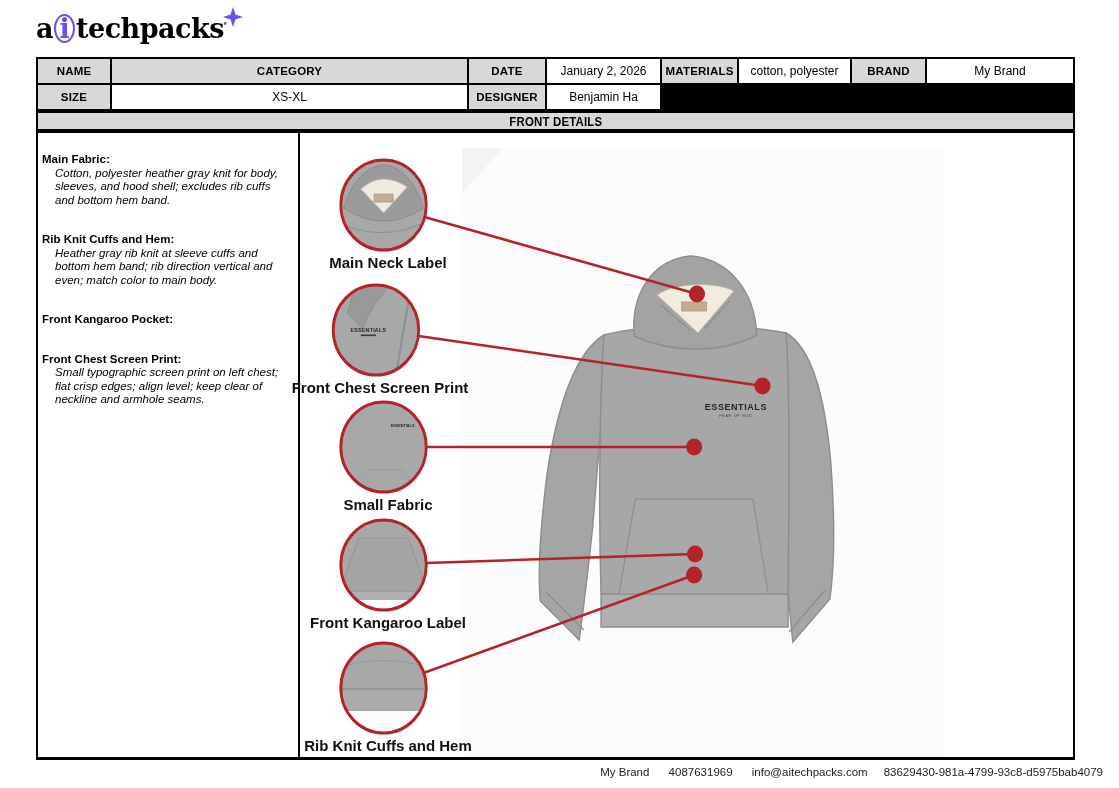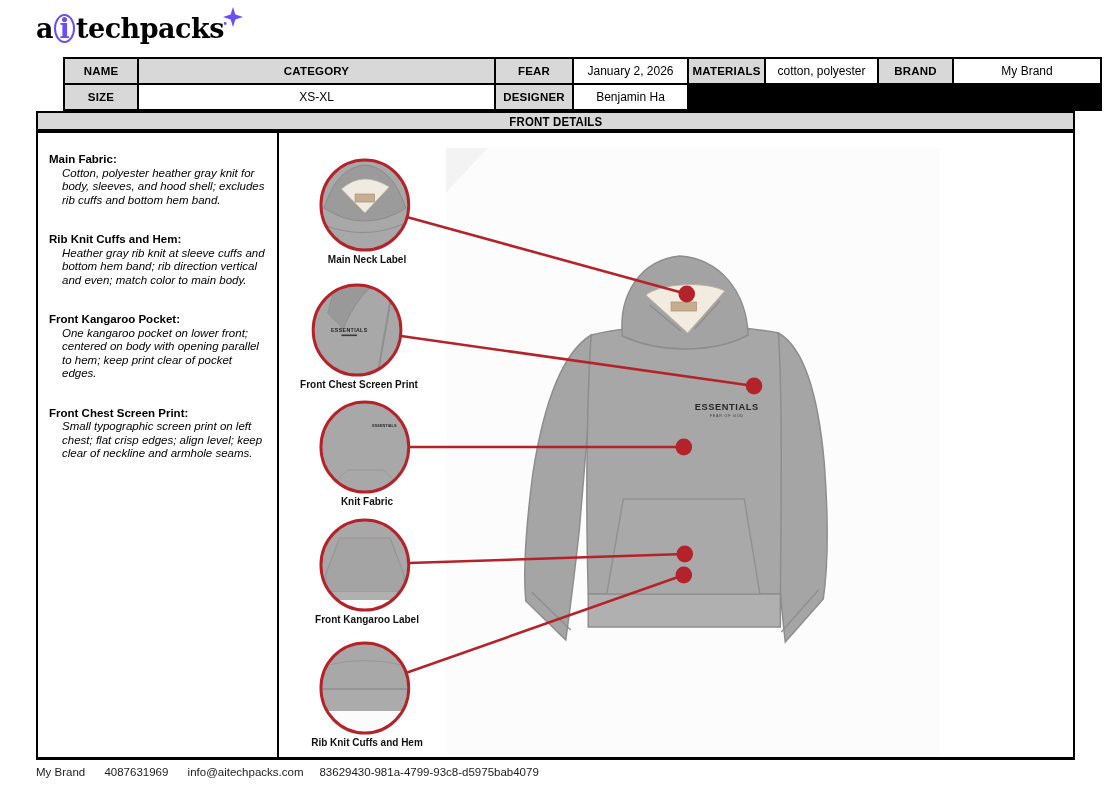--- a/index.html
+++ b/index.html
@@ -12,43 +12,43 @@
           font-family:"DejaVu Serif", serif; font-weight:bold; font-size:27px; letter-spacing:-0.5px; }
   .logo .i-wrap { display:inline-flex; align-items:center; justify-content:center;
           width:21px; height:29px; border:2.5px solid #6B4EF5; border-radius:50%;
           color:#6B4EF5; margin:0 1px; line-height:1; }
   .sparkle { margin-left:-2px; margin-bottom:22px; }
 
   
   .header-table { position:absolute; left:36px; top:57px; width:1039px; height:54px;
           background:#000; padding:2px; display:grid; gap:2px;
           grid-template-columns:72px 355px 76px 113px 75px 111px 73px 1fr;
-          grid-template-rows:1fr 1fr; font-size:12px;margin-left:27px; }
+          grid-template-rows:1fr 1fr; font-size:12px; }
   .cell { background:#fff; display:flex; align-items:center; justify-content:center; text-align:center; overflow:hidden; }
   .cell.hdr { background:#d8d8d8; font-weight:bold; font-size:11.5px; letter-spacing:0.2px; }
   .span3 { grid-column:span 3; }
 
   
   .banner { position:absolute; left:36px; top:111px; width:1039px; height:20px;
           background:#d8d8d8; border:2px solid #000; display:flex; align-items:center; justify-content:center; }
   .banner span { font-weight:bold; font-size:13px; letter-spacing:0.2px; display:inline-block; transform:scaleX(0.88); }
 
   
   .main-box { position:absolute; left:36px; top:131px; width:1039px; height:629px;
           border:2px solid #000; border-bottom-width:3px; display:flex; background:#fff; }
-  .sidebar { width:241px; border-right:2px solid #000; padding:20px 10px 10px 11px; }
+  .sidebar { width:262px; border-right:2px solid #000; padding:20px 10px 10px 4px; }
   .note { margin-bottom:26px; }
   .note h3 { font-size:11.5px; font-weight:bold; line-height:13.5px; }
   .note p { font-size:11.5px; line-height:13.5px; margin-left:13px;font-style:italic; }
   .diagram { flex:1; position:relative; }
   .diagram svg.scene { position:absolute; left:0; top:0; width:100%; height:100%; }
-  .callout-label { position:absolute; width:220px; text-align:center; font-size:10px; font-weight:bold; color:#111; }
-
-  
-  .footer { position:absolute; left:36px; top:766px; width:1067px; display:flex; justify-content:flex-start;
+  .callout-label { position:absolute; width:220px; text-align:center; font-size:15px; font-weight:bold; color:#111; }
+
+  
+  .footer { position:absolute; left:36px; top:766px; width:1067px; display:flex; justify-content:flex-end;
           font-size:11.5px; color:#1c1c1c; }
   .footer .left span { margin-right:16px; }
 </style>
 </head>
 <body>
 
 <div class="page">
 
   <div class="logo">
     <span>a</span>
@@ -58,21 +58,21 @@
       <span>techpacks</span>
     <svg class="sparkle" width="22" height="22" viewBox="0 0 22 22">
       <path d="M11 1 L13.4 8.6 L21 11 L13.4 13.4 L11 21 L8.6 13.4 L1 11 L8.6 8.6 Z" fill="#6B4EF5"></path>
       <circle cx="3.2" cy="17.5" r="1.4" fill="#6B4EF5"></circle>
     </svg>
   </div>
 
   <div class="header-table">
     <div class="cell hdr">NAME</div>
     <div class="cell hdr">CATEGORY</div>
-    <div class="cell hdr">FEAR</div>
+    <div class="cell hdr">DATE</div>
     <div class="cell">January 2, 2026</div>
 
     <div class="cell hdr">MATERIALS</div>
     <div class="cell">cotton, polyester</div>
     <div class="cell hdr">BRAND</div>
     <div class="cell">My Brand</div>
     <div class="cell hdr">SIZE</div>
     <div class="cell">XS-XL</div>
     <div class="cell hdr">DESIGNER</div>
     <div class="cell">Benjamin Ha</div>
@@ -88,21 +88,20 @@
       <div class="note">
         <h3>Main Fabric:</h3>
         <p>Cotton, polyester heather gray knit for body, sleeves, and hood shell; excludes rib cuffs and bottom hem band.</p>
       </div>
       <div class="note">
         <h3>Rib Knit Cuffs and Hem:</h3>
         <p>Heather gray rib knit at sleeve cuffs and bottom hem band; rib direction vertical and even; match color to main body.</p>
       </div>
       <div class="note">
         <h3>Front Kangaroo Pocket:</h3>
-        <p>One kangaroo pocket on lower front; centered on body with opening parallel to hem; keep print clear of pocket edges.</p>
       </div>
       <div class="note">
         <h3>Front Chest Screen Print:</h3>
         <p>Small typographic screen print on left chest; flat crisp edges; align level; keep clear of neckline and armhole seams.</p>
       </div>
     </div>
 
     <div class="diagram">
       <svg class="scene" viewBox="0 0 814 624" preserveAspectRatio="none">
         <defs>
@@ -200,21 +199,21 @@
           <circle cx="418" cy="161" r="8.5"></circle>
           <circle cx="487" cy="253" r="8.5"></circle>
           <circle cx="415" cy="314" r="8.5"></circle>
           <circle cx="416" cy="421" r="8.5"></circle>
           <circle cx="415" cy="442" r="8.5"></circle>
         </g>
       </svg>
 
       <div class="callout-label" style="left:-22px; top:121px;">Main Neck Label</div>
       <div class="callout-label" style="left:-30px; top:246px;">Front Chest Screen Print</div>
-      <div class="callout-label" style="left:-22px; top:363px;">Knit Fabric</div>
+      <div class="callout-label" style="left:-22px; top:363px;">Small Fabric</div>
       <div class="callout-label" style="left:-22px; top:481px;">Front Kangaroo Label</div>
       <div class="callout-label" style="left:-22px; top:604px;">Rib Knit Cuffs and Hem</div>
     </div>
   </div>
 
   <div class="footer">
     <div class="left">
       <span>My Brand</span>
       <span>4087631969</span>
       <span>info@aitechpacks.com</span>

